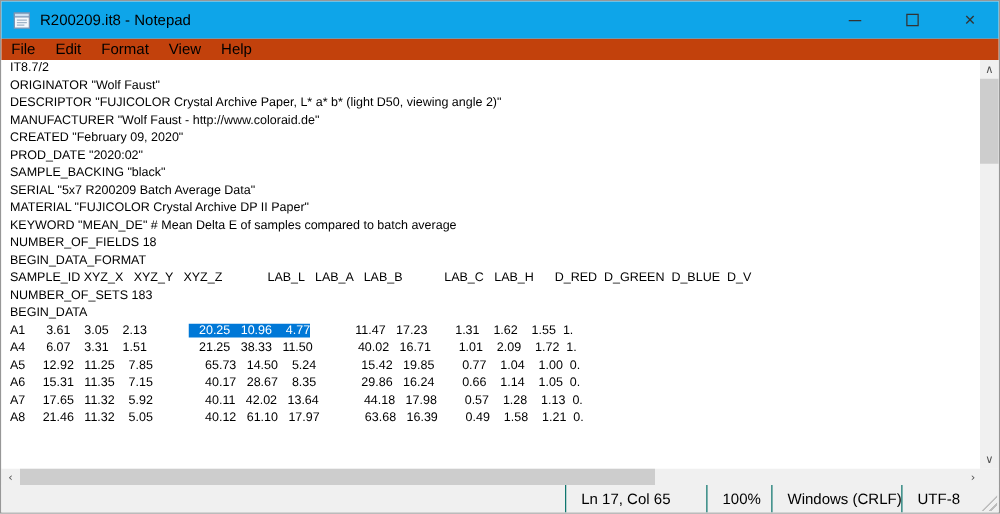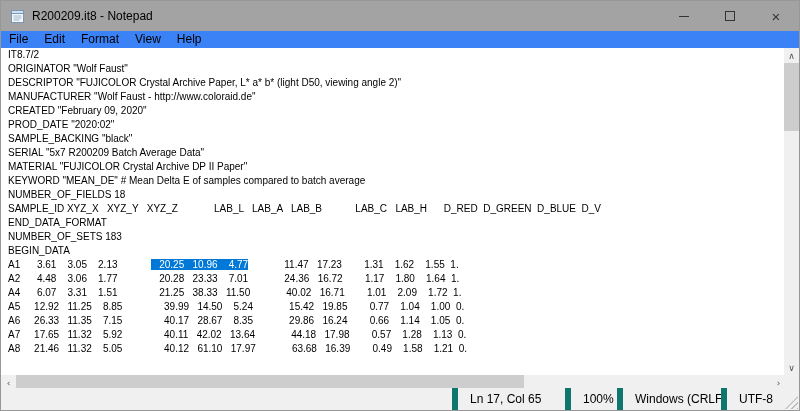--- a/index.html
+++ b/index.html
@@ -2,30 +2,30 @@
 <html style="--selection-bg: #0078d7; --scrollbar-track: #f0f0f0; --scrollbar-thumb: #cdcdcd; --statusbar-bg: #f0f0f0; --window-border: #979797;"><head>
 <meta charset="utf-8">
 <style>
   html,body{margin:0;padding:0;background:#d0d0d0;}
   .window{
     position:relative;width:800px;height:411px;box-sizing:border-box;
     background:#ffffff;border:1px solid var(--window-border,#979797);
     font-family:"Liberation Sans",sans-serif;overflow:hidden;
   }
   
-  .titlebar{position:absolute;top:0;left:0;right:0;height:30px;display:flex;align-items:center;background:#a3a3a3;}
+  .titlebar{position:absolute;top:0;left:0;right:0;height:30px;display:flex;align-items:center;background:#0ea5e9;}
   .app-icon{margin-left:9px;display:flex;align-items:center;}
   .title{font-size:12px;color:#000;margin-left:7px;white-space:nowrap;}
   .caption{margin-left:auto;display:flex;height:100%;}
   .cap-btn{width:46px;height:100%;display:flex;align-items:center;justify-content:center;}
   .min-glyph{width:10px;height:1px;background:#333;}
   .max-glyph{width:8px;height:8px;border:1px solid #333;}
   .close-glyph{font-size:15px;color:#333;line-height:1;font-weight:400;}
   
-  .menubar{position:absolute;top:30px;left:0;right:0;height:17px;display:flex;align-items:center;background:#3b82f6;padding-left:1px;}
+  .menubar{position:absolute;top:30px;left:0;right:0;height:17px;display:flex;align-items:center;background:#c2410c;padding-left:1px;}
   .menu-item{font-size:12px;color:#000;padding:0 8px;line-height:17px;}
   .menu-item:first-child{padding-left:7px;}
   
   .editor{position:absolute;top:47px;left:0;width:785px;height:327px;overflow:hidden;background:#fff;cursor:text;}
   .line{
     white-space:pre;font-family:Liberation Sans, sans-serif;
     font-size:10px;line-height:14px;height:14px;padding-left:7px;color:#000;
   }
   .sel{background:var(--selection-bg,#0078d7);color:#ffffff;}
   
@@ -39,21 +39,21 @@
   .hscroll{position:absolute;top:374px;left:0;width:785px;height:15px;background:var(--scrollbar-track,#f0f0f0);}
   .h-arrow-left{position:absolute;left:0;top:0;}
   .h-arrow-right{position:absolute;right:0;top:0;}
   .h-thumb{position:absolute;left:15px;top:0;width:508px;height:15px;background:var(--scrollbar-thumb,#cdcdcd);}
   .corner{position:absolute;top:374px;right:0;width:15px;height:15px;background:var(--scrollbar-track,#f0f0f0);}
   
   .statusbar{
     position:absolute;left:0;right:0;bottom:0;height:22px;background:var(--statusbar-bg,#f0f0f0);
     display:flex;align-items:stretch;font-size:12px;color:#000;
   }
-  .sb-cell{display:flex;align-items:center;padding-left:12px;border-left:6px solid #0f766e;white-space:nowrap;box-sizing:border-box;}
+  .sb-cell{display:flex;align-items:center;padding-left:12px;border-left:1px solid #0f766e;white-space:nowrap;box-sizing:border-box;}
   .sb-spacer{flex:1;border-left:none;}
   .sb-ln{width:113px;}
   .sb-zoom{width:52px;}
   .sb-eol{width:104px;}
   .sb-enc{flex:0 0 auto;width:78px;position:relative;}
   .grip{
     position:absolute;right:1px;bottom:1px;width:13px;height:13px;
     background:repeating-linear-gradient(135deg,#bdbdbd 0 1.4px,transparent 1.4px 4.4px);
     clip-path:polygon(100% 0,100% 100%,0 100%);
   }
@@ -100,29 +100,28 @@
     <div class="line">ORIGINATOR "Wolf Faust"</div>
     <div class="line">DESCRIPTOR "FUJICOLOR Crystal Archive Paper, L* a* b* (light D50, viewing angle 2)"</div>
     <div class="line">MANUFACTURER "Wolf Faust - http://www.coloraid.de"</div>
     <div class="line">CREATED "February 09, 2020"</div>
     <div class="line">PROD_DATE "2020:02"</div>
     <div class="line">SAMPLE_BACKING "black"</div>
     <div class="line">SERIAL "5x7 R200209 Batch Average Data"</div>
     <div class="line">MATERIAL "FUJICOLOR Crystal Archive DP II Paper"</div>
     <div class="line">KEYWORD "MEAN_DE" # Mean Delta E of samples compared to batch average</div>
     <div class="line">NUMBER_OF_FIELDS 18</div>
+    <div class="line">BEGIN_DATA_FORMAT</div>
     <div class="line">SAMPLE_ID XYZ_X   XYZ_Y   XYZ_Z             LAB_L   LAB_A   LAB_B            LAB_C   LAB_H      D_RED  D_GREEN  D_BLUE  D_V</div>
-    <div class="line">END_DATA_FORMAT</div>
     <div class="line">NUMBER_OF_SETS 183</div>
     <div class="line">BEGIN_DATA</div>
     <div class="line"><span>A1      3.61    3.05    2.13            </span><span class="sel">   20.25   10.96    4.77</span><span>             11.47   17.23        1.31    1.62    1.55  1.</span></div>
-    <div class="line">A2      4.48    3.06    1.77               20.28   23.33    7.01             24.36   16.72        1.17    1.80    1.64  1.</div>
     <div class="line">A4      6.07    3.31    1.51               21.25   38.33   11.50             40.02   16.71        1.01    2.09    1.72  1.</div>
-    <div class="line">A5     12.92   11.25    8.85               39.99   14.50    5.24             15.42   19.85        0.77    1.04    1.00  0.</div>
-    <div class="line">A6     26.33   11.35    7.15               40.17   28.67    8.35             29.86   16.24        0.66    1.14    1.05  0.</div>
+    <div class="line">A5     12.92   11.25    7.85               65.73   14.50    5.24             15.42   19.85        0.77    1.04    1.00  0.</div>
+    <div class="line">A6     15.31   11.35    7.15               40.17   28.67    8.35             29.86   16.24        0.66    1.14    1.05  0.</div>
     <div class="line">A7     17.65   11.32    5.92               40.11   42.02   13.64             44.18   17.98        0.57    1.28    1.13  0.</div>
     <div class="line">A8     21.46   11.32    5.05               40.12   61.10   17.97             63.68   16.39        0.49    1.58    1.21  0.</div>
   </div>
 
   <div class="vscroll">
     <div class="arrow">∧</div>
     <div class="v-thumb"></div>
     <div class="arrow v-arrow-down">∨</div>
   </div>
 

